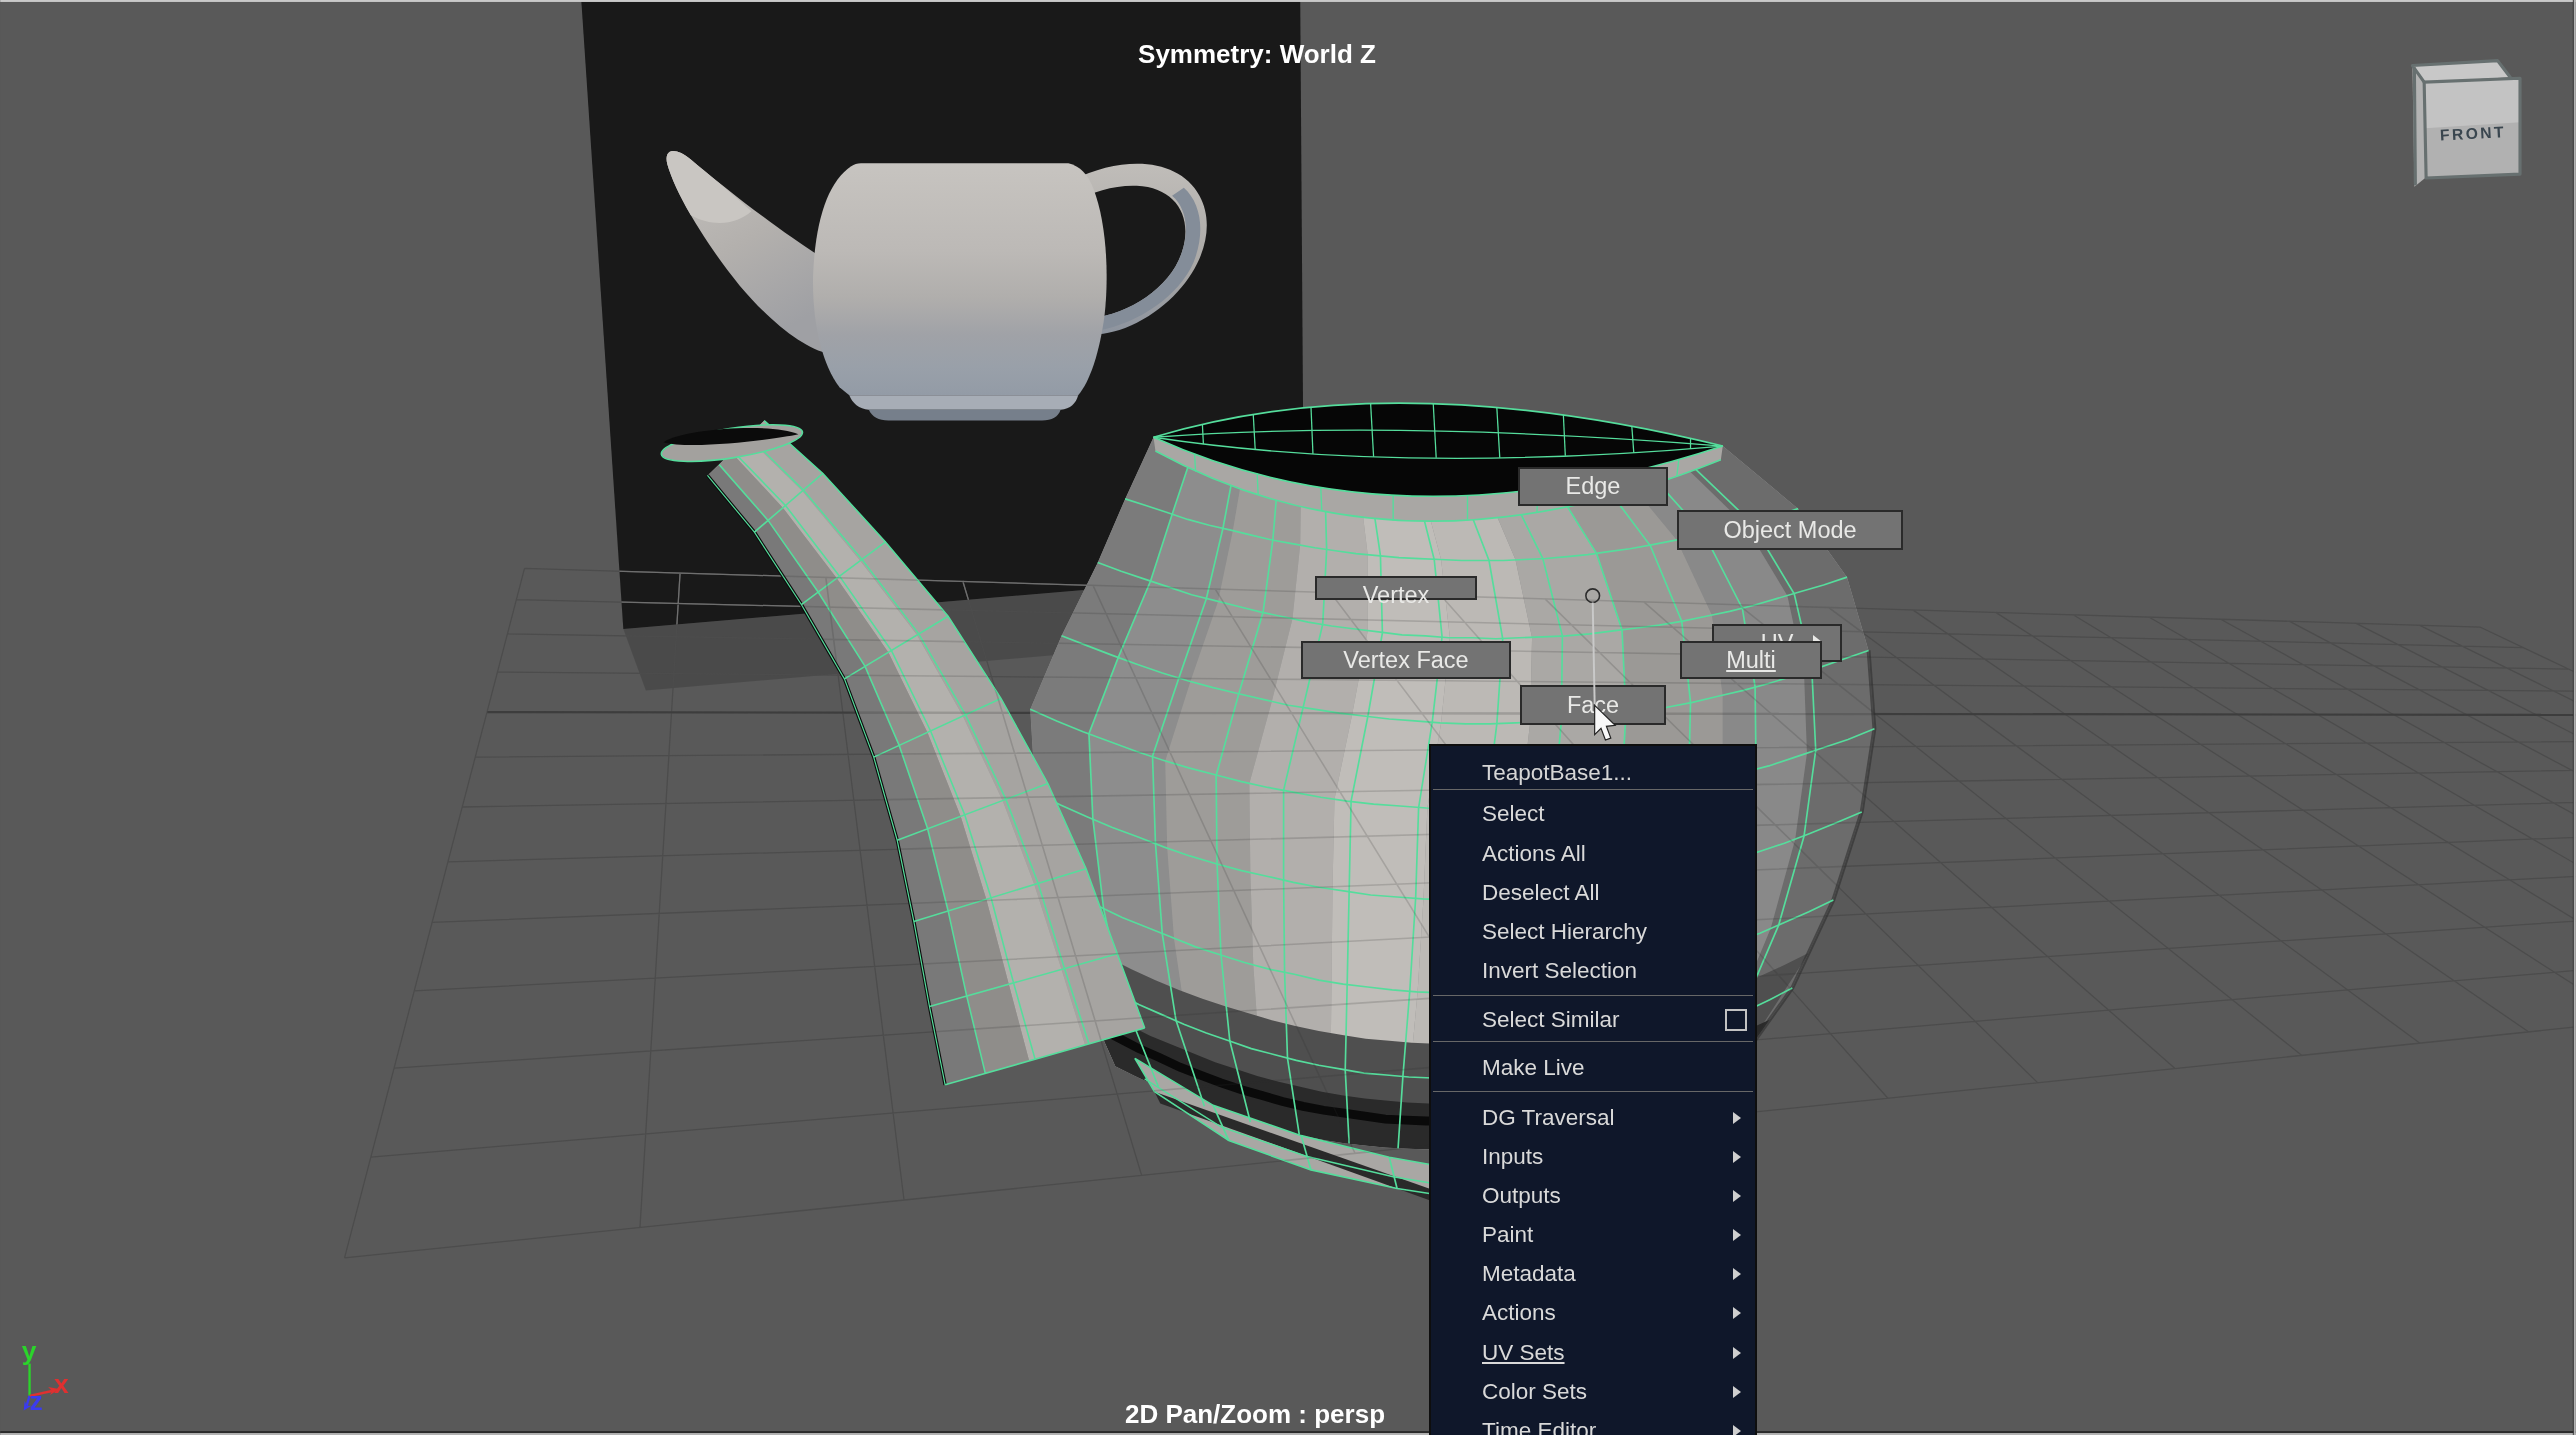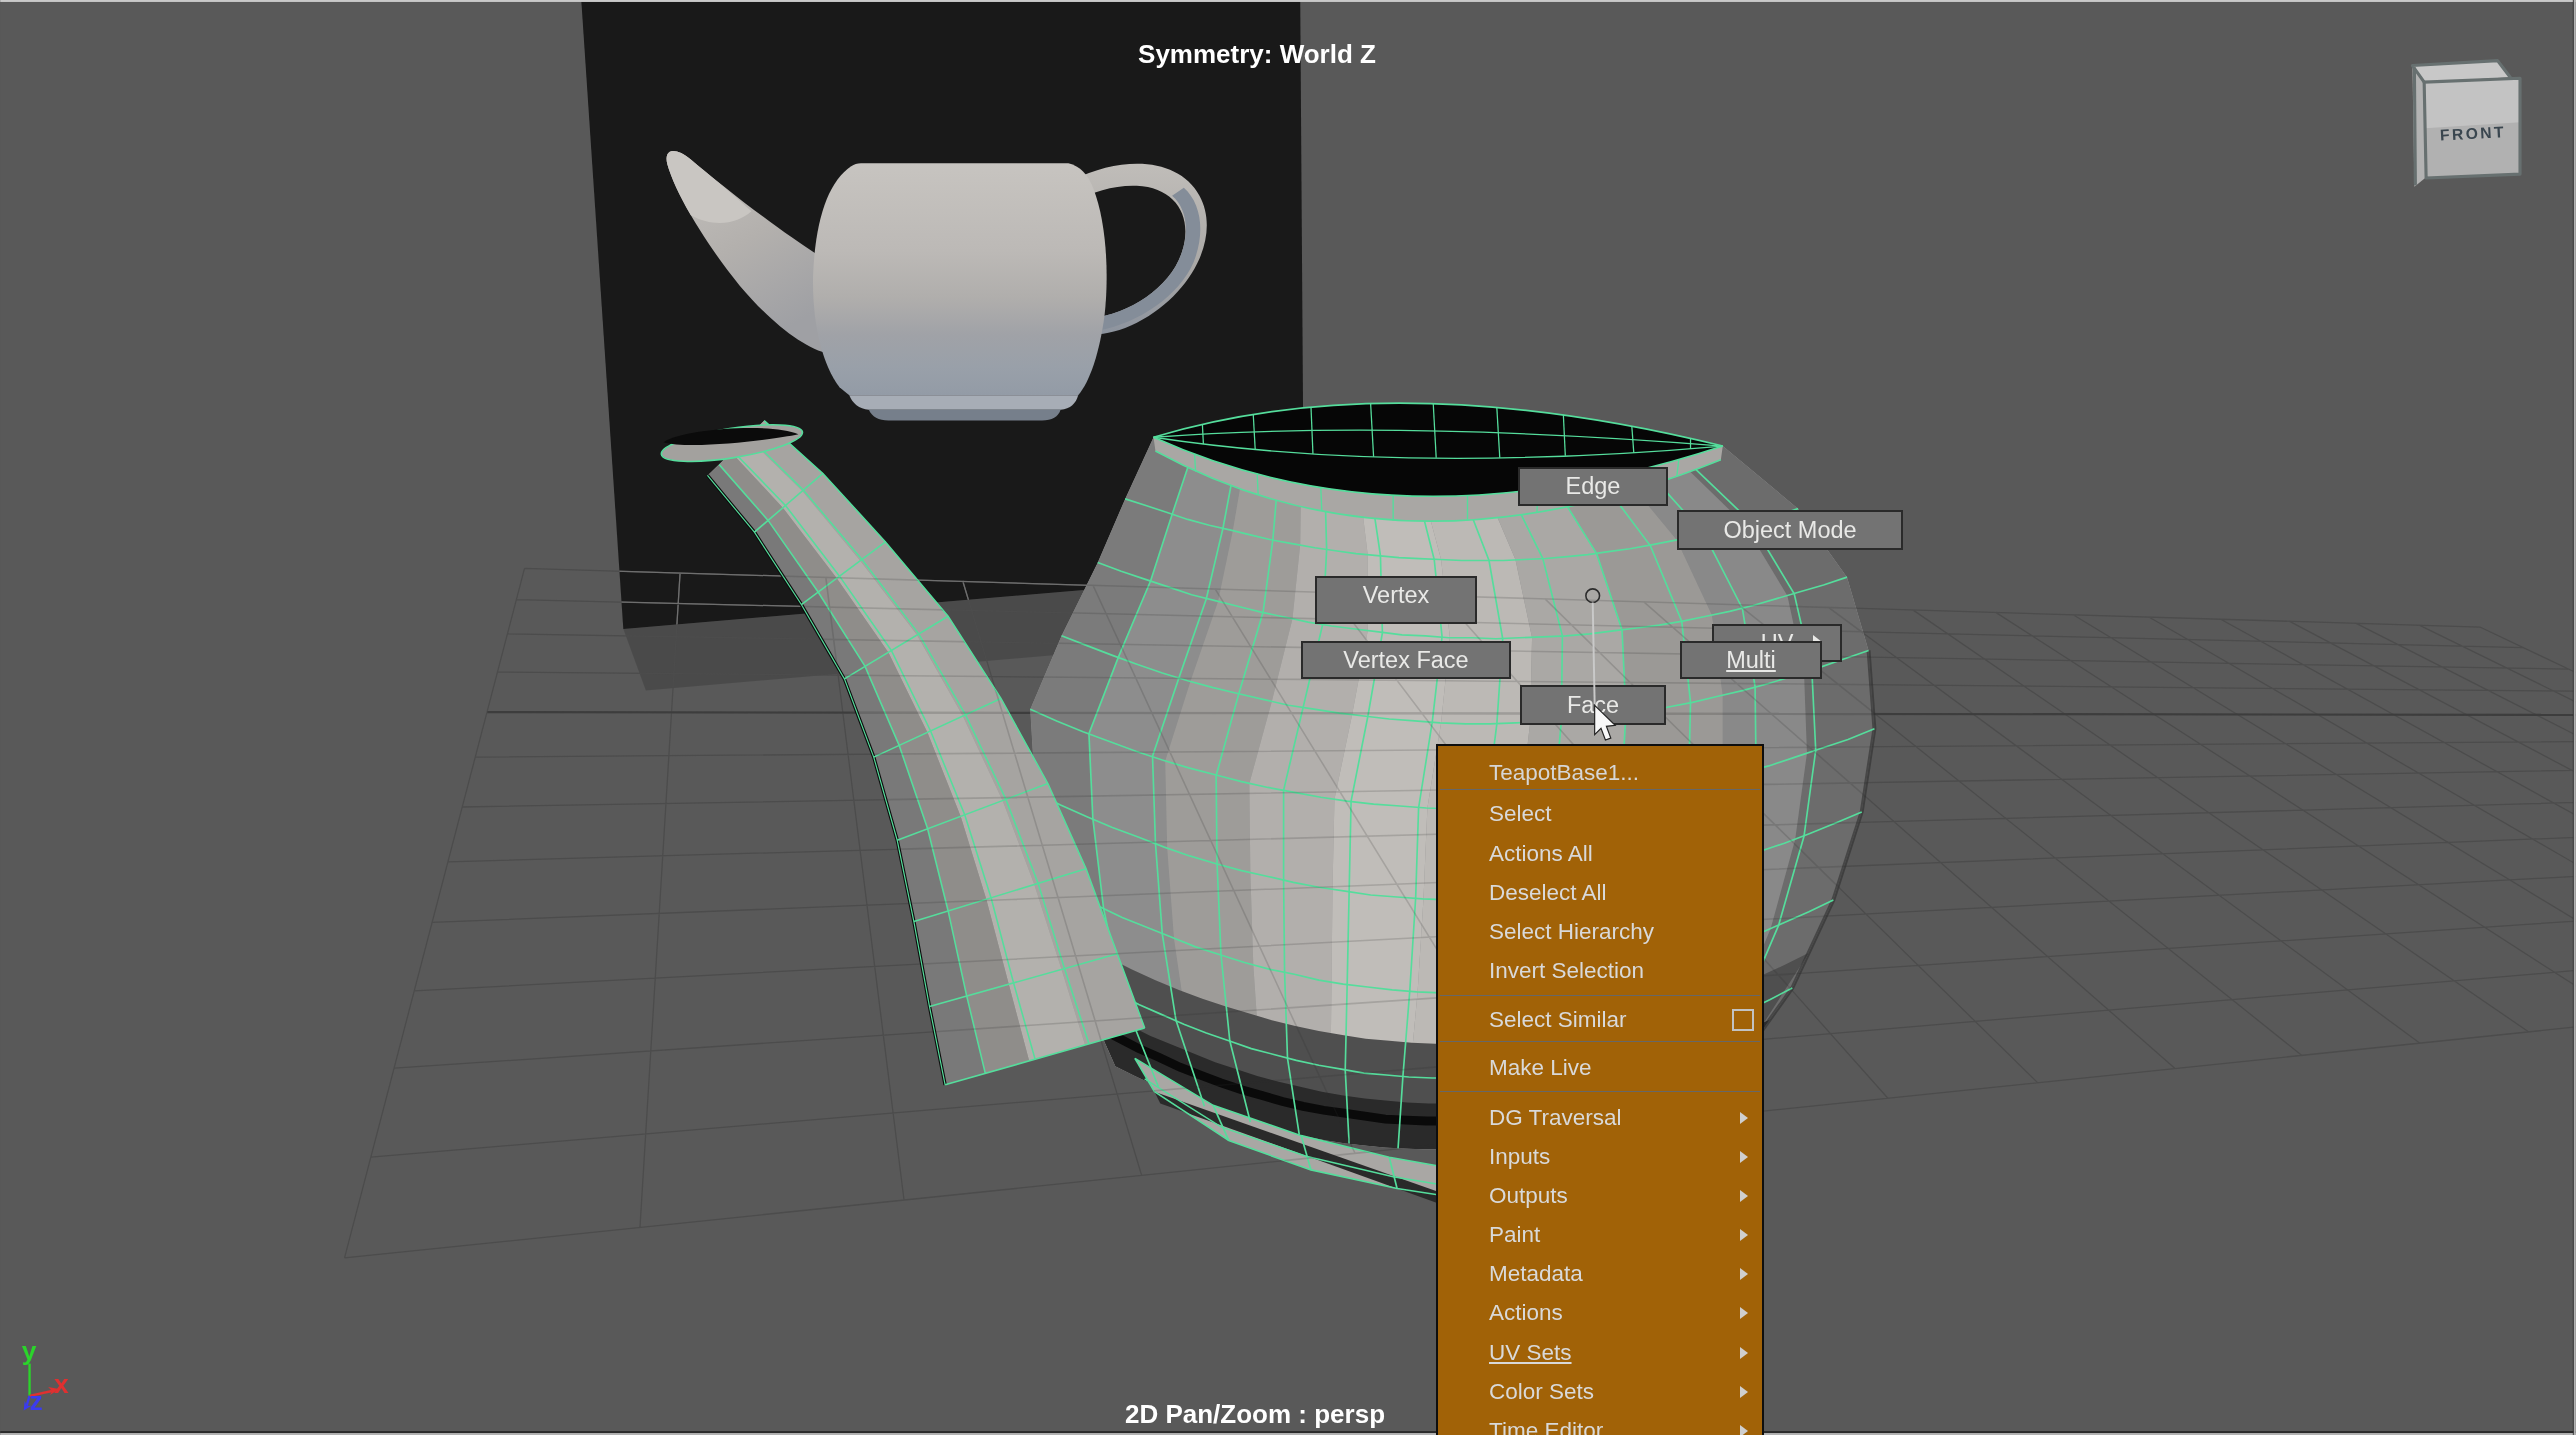--- a/index.html
+++ b/index.html
@@ -1,18 +1,18 @@
 <!DOCTYPE html>
 <html><head><meta charset="utf-8"><style>
 *{margin:0;padding:0;box-sizing:border-box;}
 html,body{width:2576px;height:1435px;overflow:hidden;background:#595959;font-family:"Liberation Sans",sans-serif;}
 #stage{position:absolute;left:0;top:0;width:2576px;height:1435px;}
 .mmbtn{position:absolute;background:#737373;border:2px solid #2a2a2a;color:#e9e9e7;font-size:23.5px;text-align:center;white-space:nowrap;}
 .uvarrow{position:absolute;right:17.6px;top:50%;margin-top:-7.8px;width:0;height:0;border-left:9.8px solid #e9e9e7;border-top:7.8px solid transparent;border-bottom:7.8px solid transparent;}
-.ctxmenu{position:absolute;left:1429px;top:744px;width:328px;height:692px;background:#a16207;border:2px solid #0e0e0e;border-bottom:none;margin-left:7px;}
+.ctxmenu{position:absolute;left:1429px;top:744px;width:328px;height:692px;background:#0f172a;border:2px solid #0e0e0e;border-bottom:none;}
 .mi{position:absolute;left:51px;transform:translateY(-50%);color:#d9d9d9;font-size:22.5px;white-space:nowrap;}
 .mi.title{color:#d6d6d6;}
 .msep{position:absolute;left:2px;right:2px;height:1px;background:#676767;}
 .subarrow{position:absolute;left:302px;transform:translateY(-50%);width:0;height:0;border-left:8.8px solid #cfcfcf;border-top:6.8px solid transparent;border-bottom:6.8px solid transparent;}
 .mcheck{position:absolute;left:294px;width:21.5px;height:21.5px;border:2px solid #c2c2c2;}
 .toplayer{position:absolute;left:0;top:0;pointer-events:none;}
 .ovl{position:absolute;color:#fff;font-weight:bold;font-size:26px;white-space:nowrap;}
 </style></head>
 <body>
 <div id="stage">
@@ -194,21 +194,21 @@
 <text x="30" y="1441" fill="#3b3bf0">z</text>
 </g>
 <rect x="0" y="0" width="2633" height="2" fill="#c9c9c9"></rect>
 <rect x="0" y="1463" width="2633" height="2" fill="#2a2a2a"></rect>
 <rect x="0" y="1465" width="2633" height="2" fill="#b3b3b3"></rect>
 <rect x="2630" y="0" width="1" height="1467" fill="#2a2a2a"></rect>
 <rect x="2631" y="0" width="2" height="1467" fill="#b3b3b3"></rect>
 </svg>
 <div class="mmbtn" style="left:1518px;top:467px;width:150px;height:39px;line-height:35px;">Edge</div>
 <div class="mmbtn" style="left:1677px;top:510px;width:226px;height:40px;line-height:36px;">Object Mode</div>
-<div class="mmbtn" style="left:1315px;top:576px;width:162px;height:48px;line-height:34px;">Vertex</div>
+<div class="mmbtn" style="left:1315px;top:576px;width:162px;height:24px;line-height:34px;">Vertex</div>
 <div class="mmbtn" style="left:1712px;top:576px;width:130px;height:38px;line-height:34px;margin-top:48px;">UV<span class="uvarrow"></span></div>
 <div class="mmbtn" style="left:1301px;top:641px;width:210px;height:38px;line-height:34px;">Vertex Face</div>
 <div class="mmbtn" style="left:1680px;top:641px;width:142px;height:38px;line-height:34px;text-decoration:underline;">Multi</div>
 <div class="mmbtn" style="left:1520px;top:685px;width:146px;height:40px;line-height:36px;">Face</div>
 
 <div class="ctxmenu">
       <div class="mi title" style="top:27px;">TeapotBase1...</div>
       <div class="mi" style="top:68px;">Select</div>
       <div class="mi" style="top:108px;">Actions All</div>
       <div class="mi" style="top:147px;">Deselect All</div>

